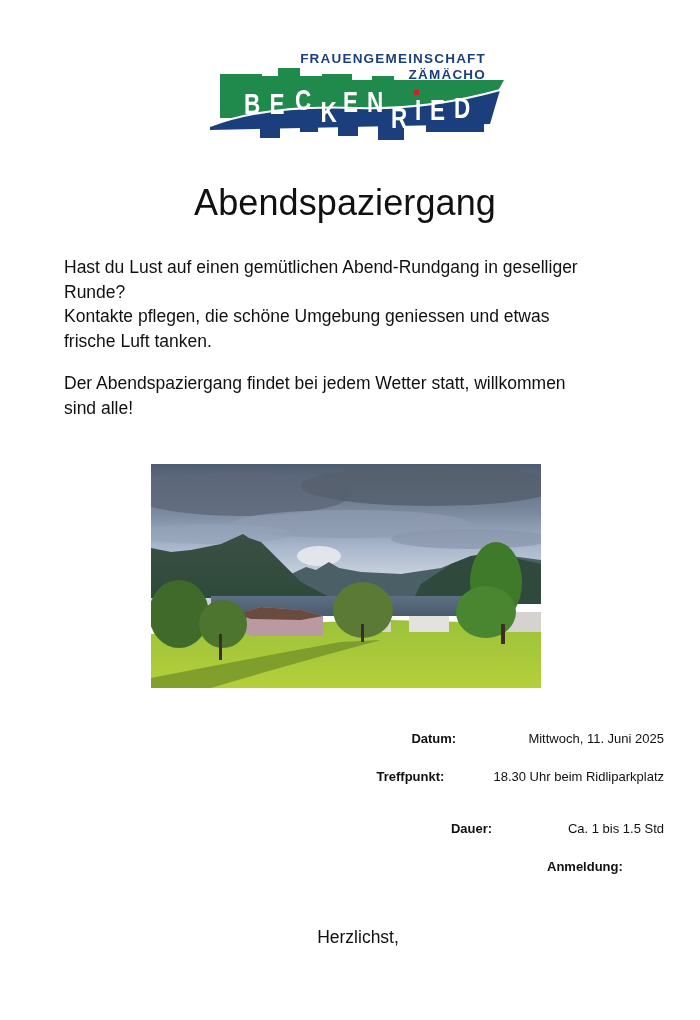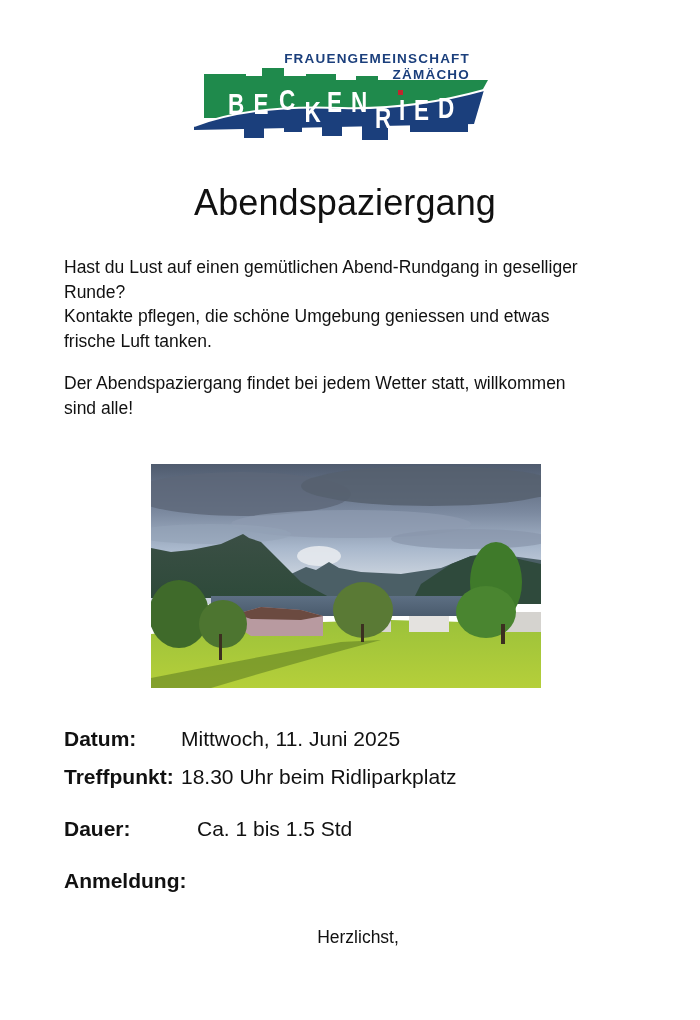--- a/index.html
+++ b/index.html
@@ -13,21 +13,21 @@
       position: relative;
       overflow: hidden;
       font-family: "Liberation Sans", "DejaVu Sans", sans-serif;
       color: #111111;
     }
     .page { position: absolute; left: 0; top: 0; width: 700px; height: 1020px; }
 
     
     .logo {
       position: absolute;
-      left: 192px;
+      left: 208px;
       top: 46px;
       width: 296px;
       height: 96px;
     }
     .logo svg { display: block; }
 
     
     .title {
       position: absolute;
       left: 0;
@@ -67,34 +67,35 @@
     
     .details {
       position: absolute;
       left: 64px;
       top: 727px;
       width: 600px;
     }
     .row {
       position: relative;
       display: flex;
-      font-size: 21px;
+      font-size: 13px;
       line-height: 24px;
+      justify-content: flex-end;
     }
     .row .label {
       width: 117px;
       flex: 0 0 117px;
       font-weight: bold;
       white-space: nowrap;
     }
     .row .value { white-space: nowrap; }
     .row .value .line { display: block; }
     .row-datum { margin-bottom: 14px; }
     .row-treffpunkt { margin-bottom: 28px; }
-    .row-dauer { margin-bottom: 28px; gap: 16px; }
+    .row-dauer { margin-bottom: 14px; }
 
     
     .closing {
       position: absolute;
       left: 0;
       top: 925px;
       width: 690px;
       text-align: center;
       font-size: 17.5px;
       line-height: 25px;

